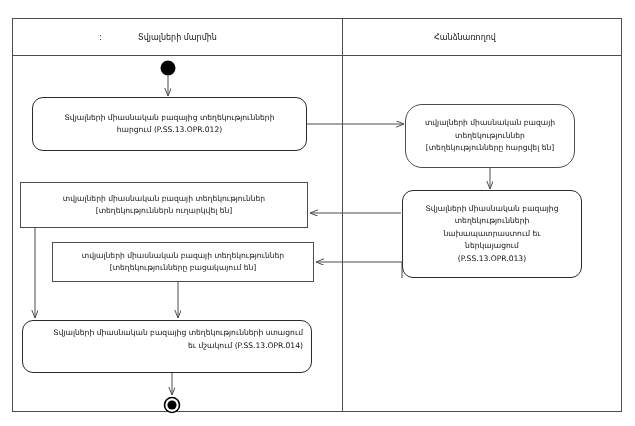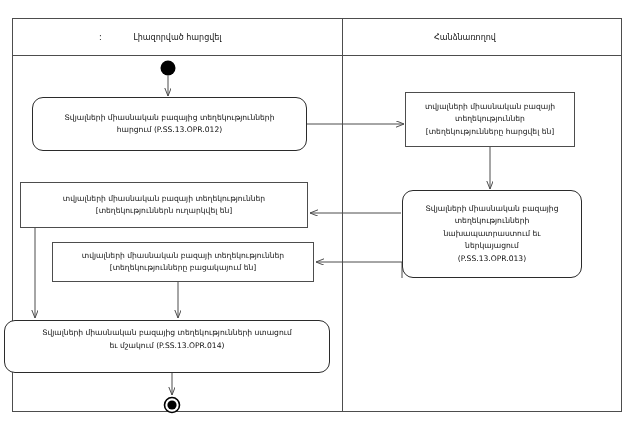--- a/index.html
+++ b/index.html
@@ -97,47 +97,47 @@
     <path d="M178,282 L178,318" fill="none" stroke="#4d4d4d" stroke-width="1" marker-end="url(#arrow)"></path>
 
     <path d="M172,373 L172,395" fill="none" stroke="#4d4d4d" stroke-width="1" marker-end="url(#arrow)"></path>
 
     <circle cx="172" cy="405" r="7.5" fill="#ffffff" stroke="#000000" stroke-width="1.6"></circle>
     <circle cx="172" cy="405" r="4.6" fill="#000000"></circle>
   </svg>
 
   <div class="lane-header" style="left:13px; top:19px; width:329px; height:36px;">
     <span class="hdr-colon">:</span>
-    <span>Լիազորված հարցվել</span>
+    <span>Տվյալների մարմին</span>
   </div>
   <div class="lane-header" style="left:326px; top:19px; width:278px; height:36px;">
     <span>Հանձնառողով</span>
   </div>
 
   <div class="node rounded" style="left:32px; top:97px; width:275px; height:54px;">
     <span class="txt">Տվյալների միասնական բազայից տեղեկությունների
 հարցում (P.SS.13.OPR.012)</span>
   </div>
 
   <div class="node" style="left:20px; top:182px; width:288px; height:46px;">
     <span class="txt">տվյալների միասնական բազայի տեղեկություններ
 [տեղեկություններն ուղարկվել են]</span>
   </div>
 
   <div class="node" style="left:52px; top:242px; width:262px; height:40px;">
     <span class="txt">տվյալների միասնական բազայի տեղեկություններ
 [տեղեկությունները բացակայում են]</span>
   </div>
 
-  <div class="node rounded" style="left:4px; top:320px; width:326px; height:53px;">
+  <div class="node rounded" style="left:22px; top:320px; width:290px; height:53px;text-align:right;">
     <span class="txt" style="position:relative; top:-7px;">Տվյալների միասնական բազայից տեղեկությունների ստացում
 եւ մշակում (P.SS.13.OPR.014)</span>
   </div>
 
-  <div class="node" style="left:405px; top:92px; width:170px; height:55px;">
+  <div class="node" style="left:405px; top:104px; width:170px; height:64px;border-radius:17px;">
     <span class="txt">տվյալների միասնական բազայի
 տեղեկություններ
 [տեղեկությունները հարցվել են]</span>
   </div>
 
   <div class="node rounded" style="left:402px; top:190px; width:180px; height:88px;">
     <span class="txt">Տվյալների միասնական բազայից
 տեղեկությունների
 նախապատրաստում եւ
 ներկայացում

